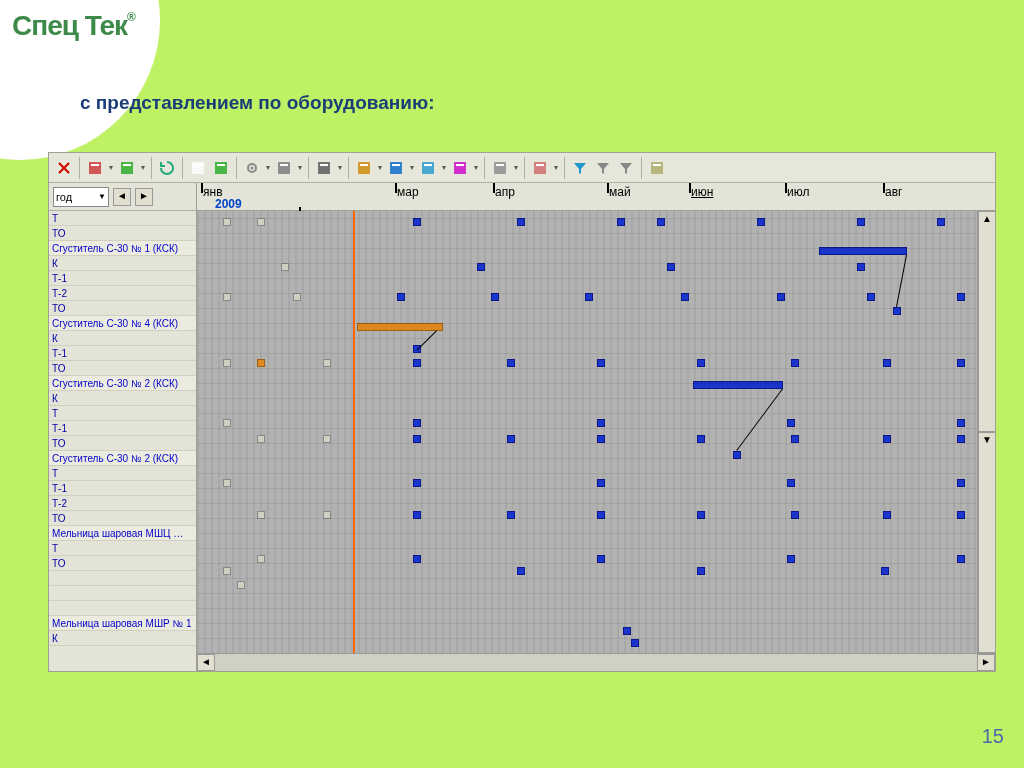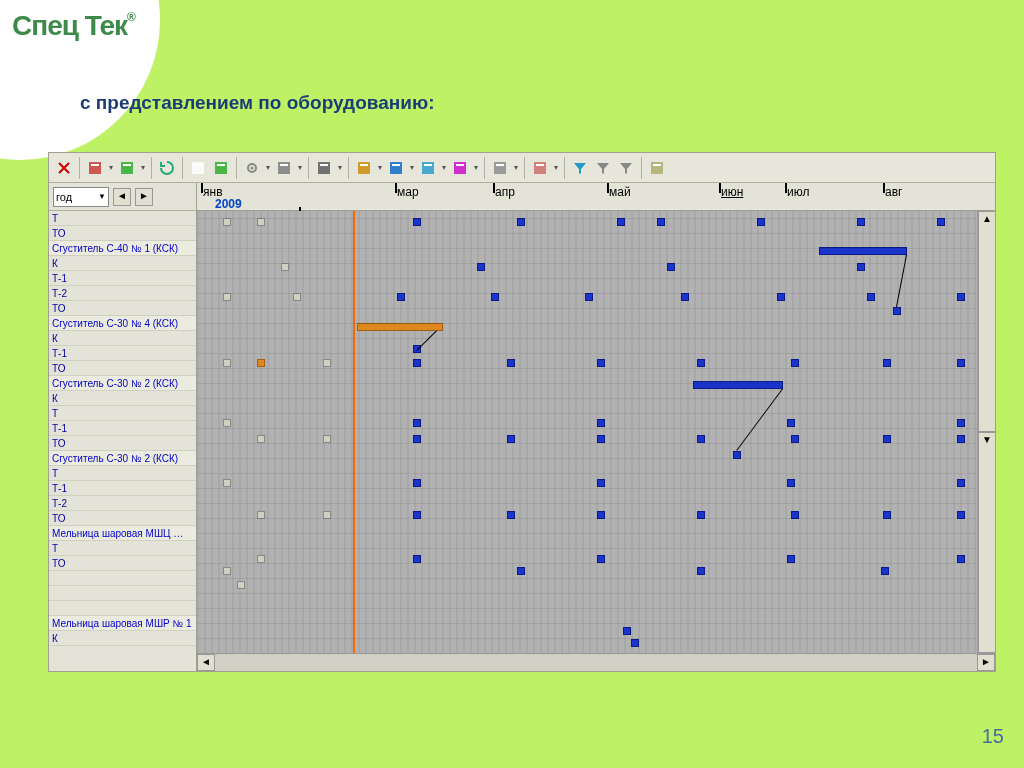--- a/index.html
+++ b/index.html
@@ -198,21 +198,21 @@
           <div class="period-select">
               <span>год</span>
               <span style="font-size:8px">▼</span>
             </div>
           <div class="nav-btn">◄</div>
           <div class="nav-btn">►</div>
         </div>
         <div class="tree" id="tree">
             <div class="tree-row">Т</div>
             <div class="tree-row">ТО</div>
-            <div class="tree-row group">Сгуститель С-40 № 1 (КСК)</div>
+            <div class="tree-row group">Сгуститель С-30 № 1 (КСК)</div>
             <div class="tree-row">К</div>
             <div class="tree-row">Т-1</div>
             <div class="tree-row">Т-2</div>
             <div class="tree-row">ТО</div>
             <div class="tree-row group">Сгуститель С-30 № 4 (КСК)</div>
             <div class="tree-row">К</div>
             <div class="tree-row">Т-1</div>
             <div class="tree-row">ТО</div>
             <div class="tree-row group">Сгуститель С-30 № 2 (КСК)</div>
             <div class="tree-row">К</div>
@@ -235,21 +235,21 @@
           </div>
       </div>
       <div class="chart-panel">
         <div class="timeline" id="timeline">
           <div class="year-label">2009</div>
         <div class="month-tick" style="left: 6px;">янв</div>
             <div class="month-tick" style="left: 104px; margin-top: 24px;">фев</div>
             <div class="month-tick" style="left: 200px;">мар</div>
             <div class="month-tick" style="left: 298px;">апр</div>
             <div class="month-tick" style="left: 396px; margin-left: 16px;">май</div>
-            <div class="month-tick" style="left: 524px; text-decoration: underline;">июн</div>
+            <div class="month-tick" style="left: 494px; text-decoration: underline;">июн</div>
             <div class="month-tick" style="left: 590px;">июл</div>
             <div class="month-tick" style="left: 688px;">авг</div>
           </div>
         <div class="gantt-surface" id="surface">
             <div class="today-line" style="left: 156px;"></div>
             <div class="bar blue" style="left: 622px; top: 36px; width: 88px;"></div>
             <div class="bar orange" style="left: 160px; top: 112px; width: 86px;"></div>
             <div class="bar blue" style="left: 496px; top: 170px; width: 90px;"></div>
             <div class="marker gray" style="left: 26px; top: 7px;"></div>
             <div class="marker gray" style="left: 60px; top: 7px;"></div>

